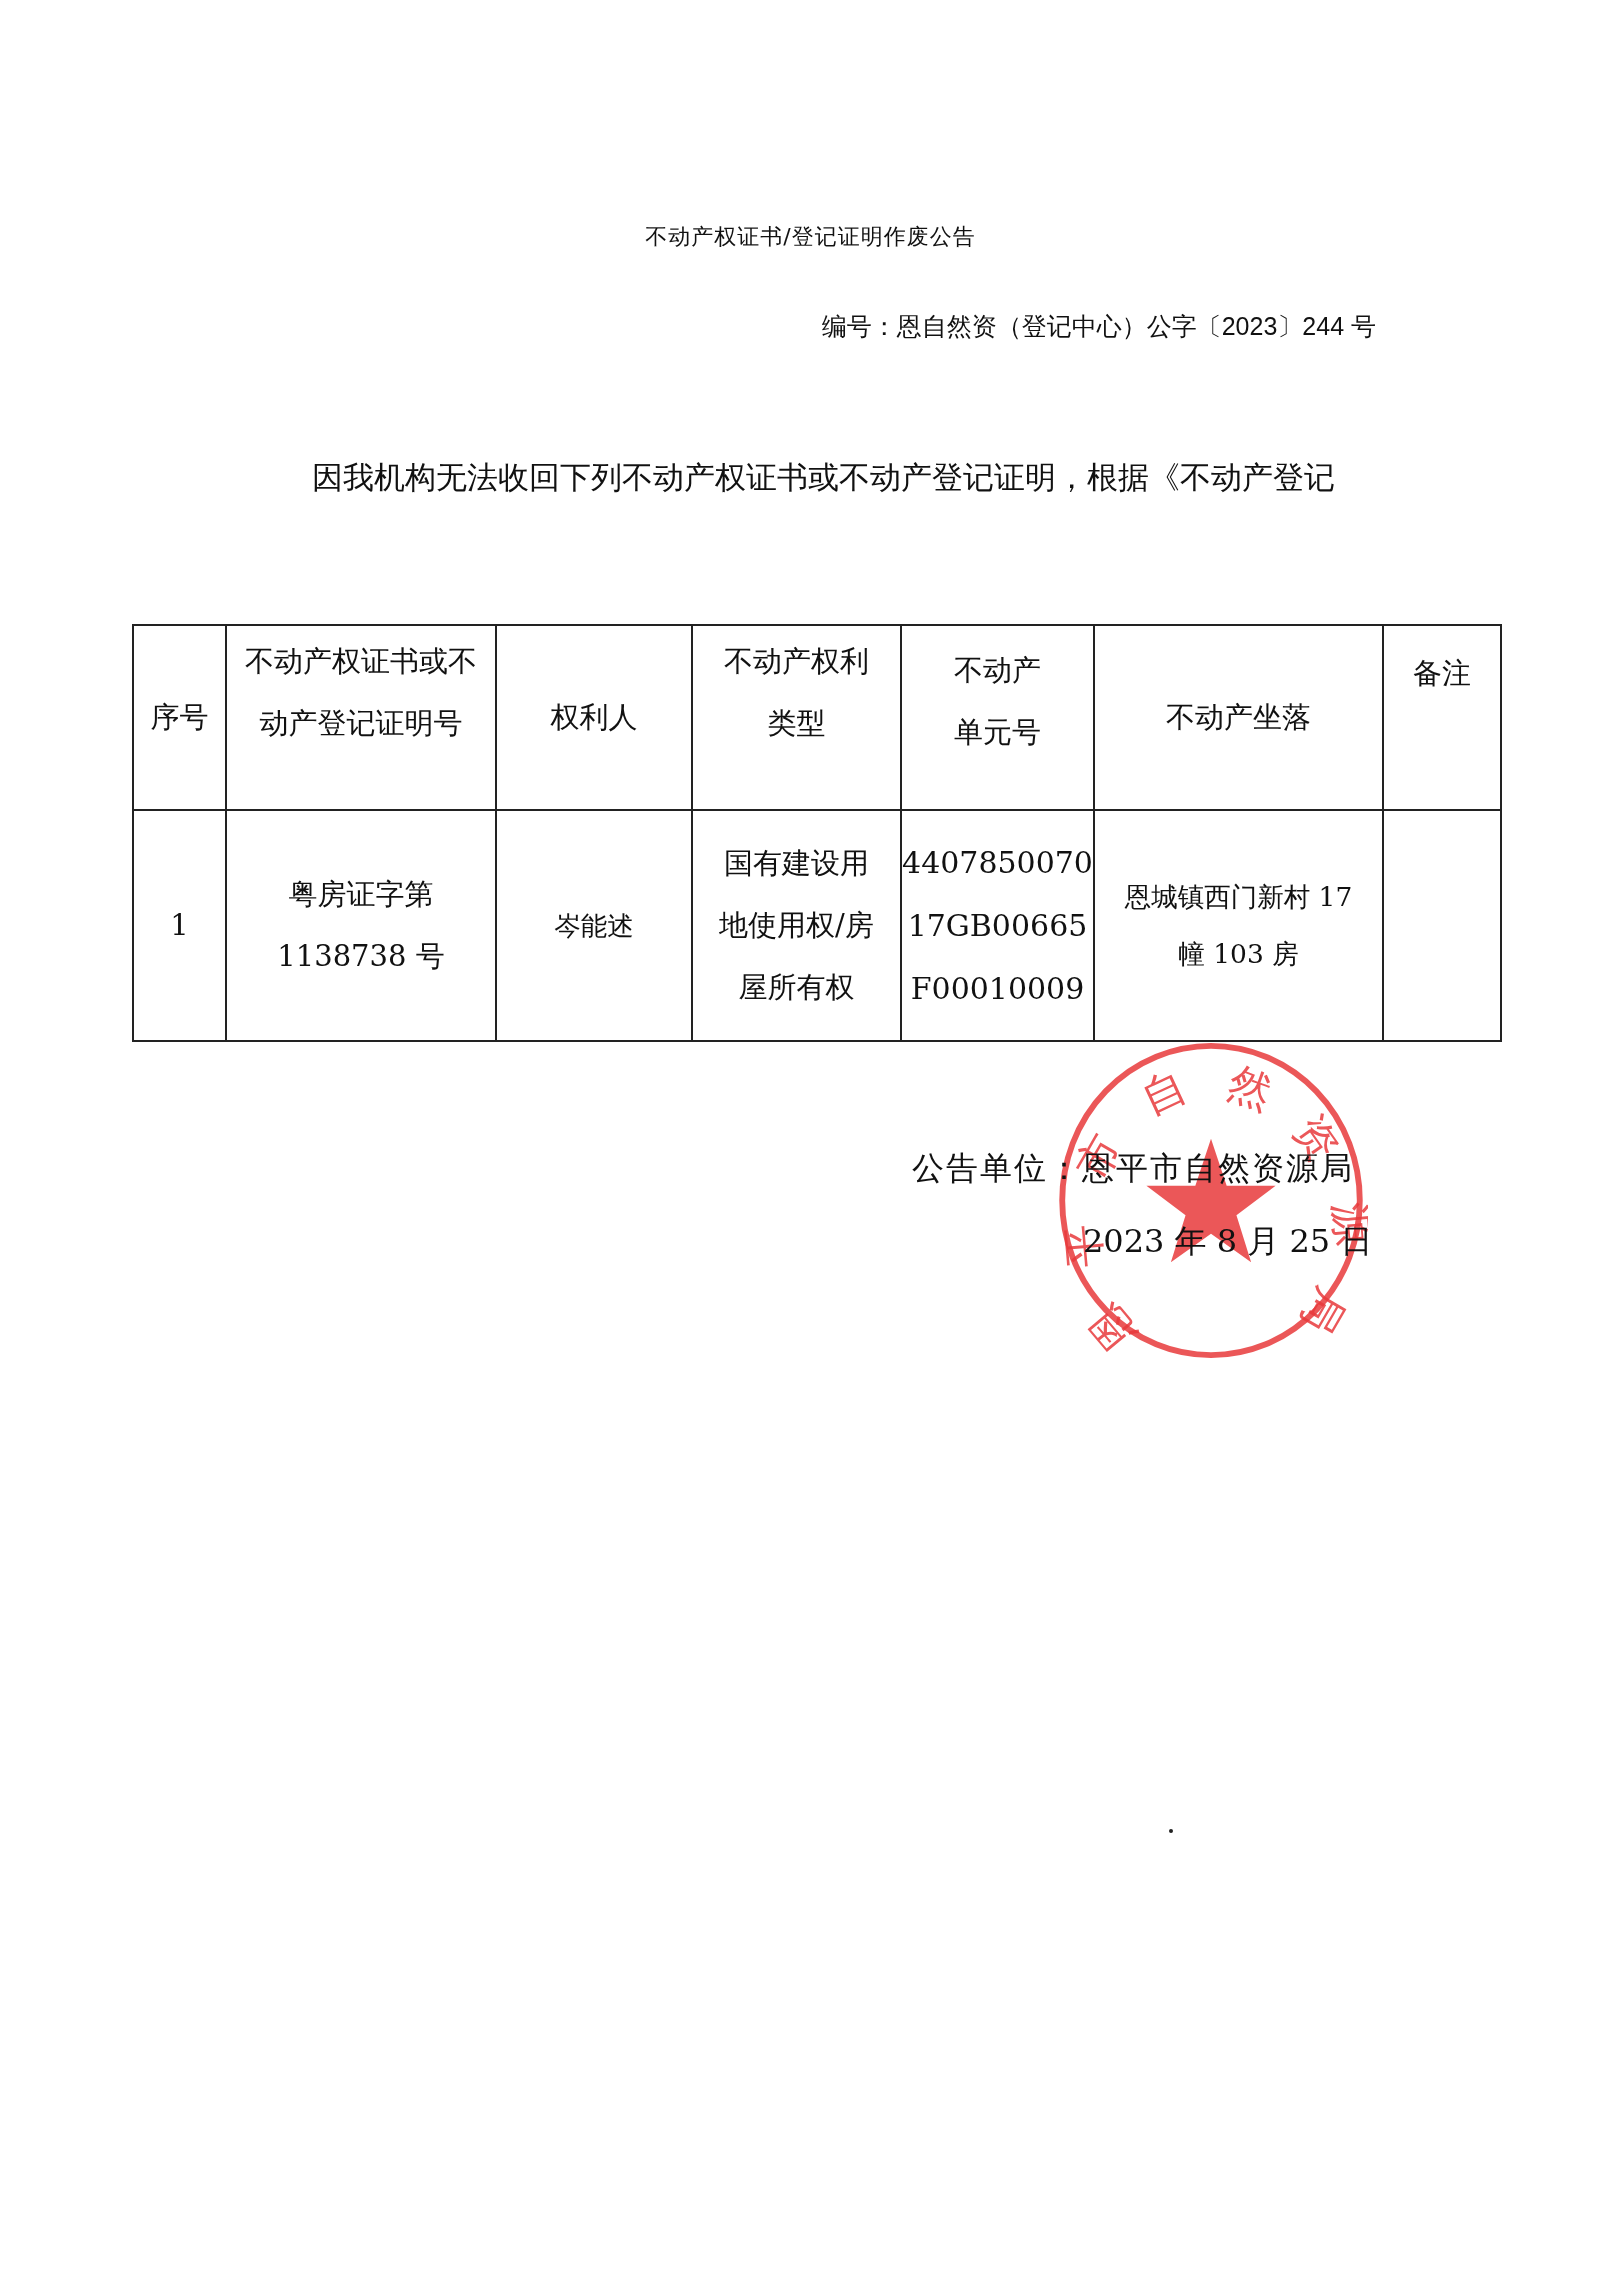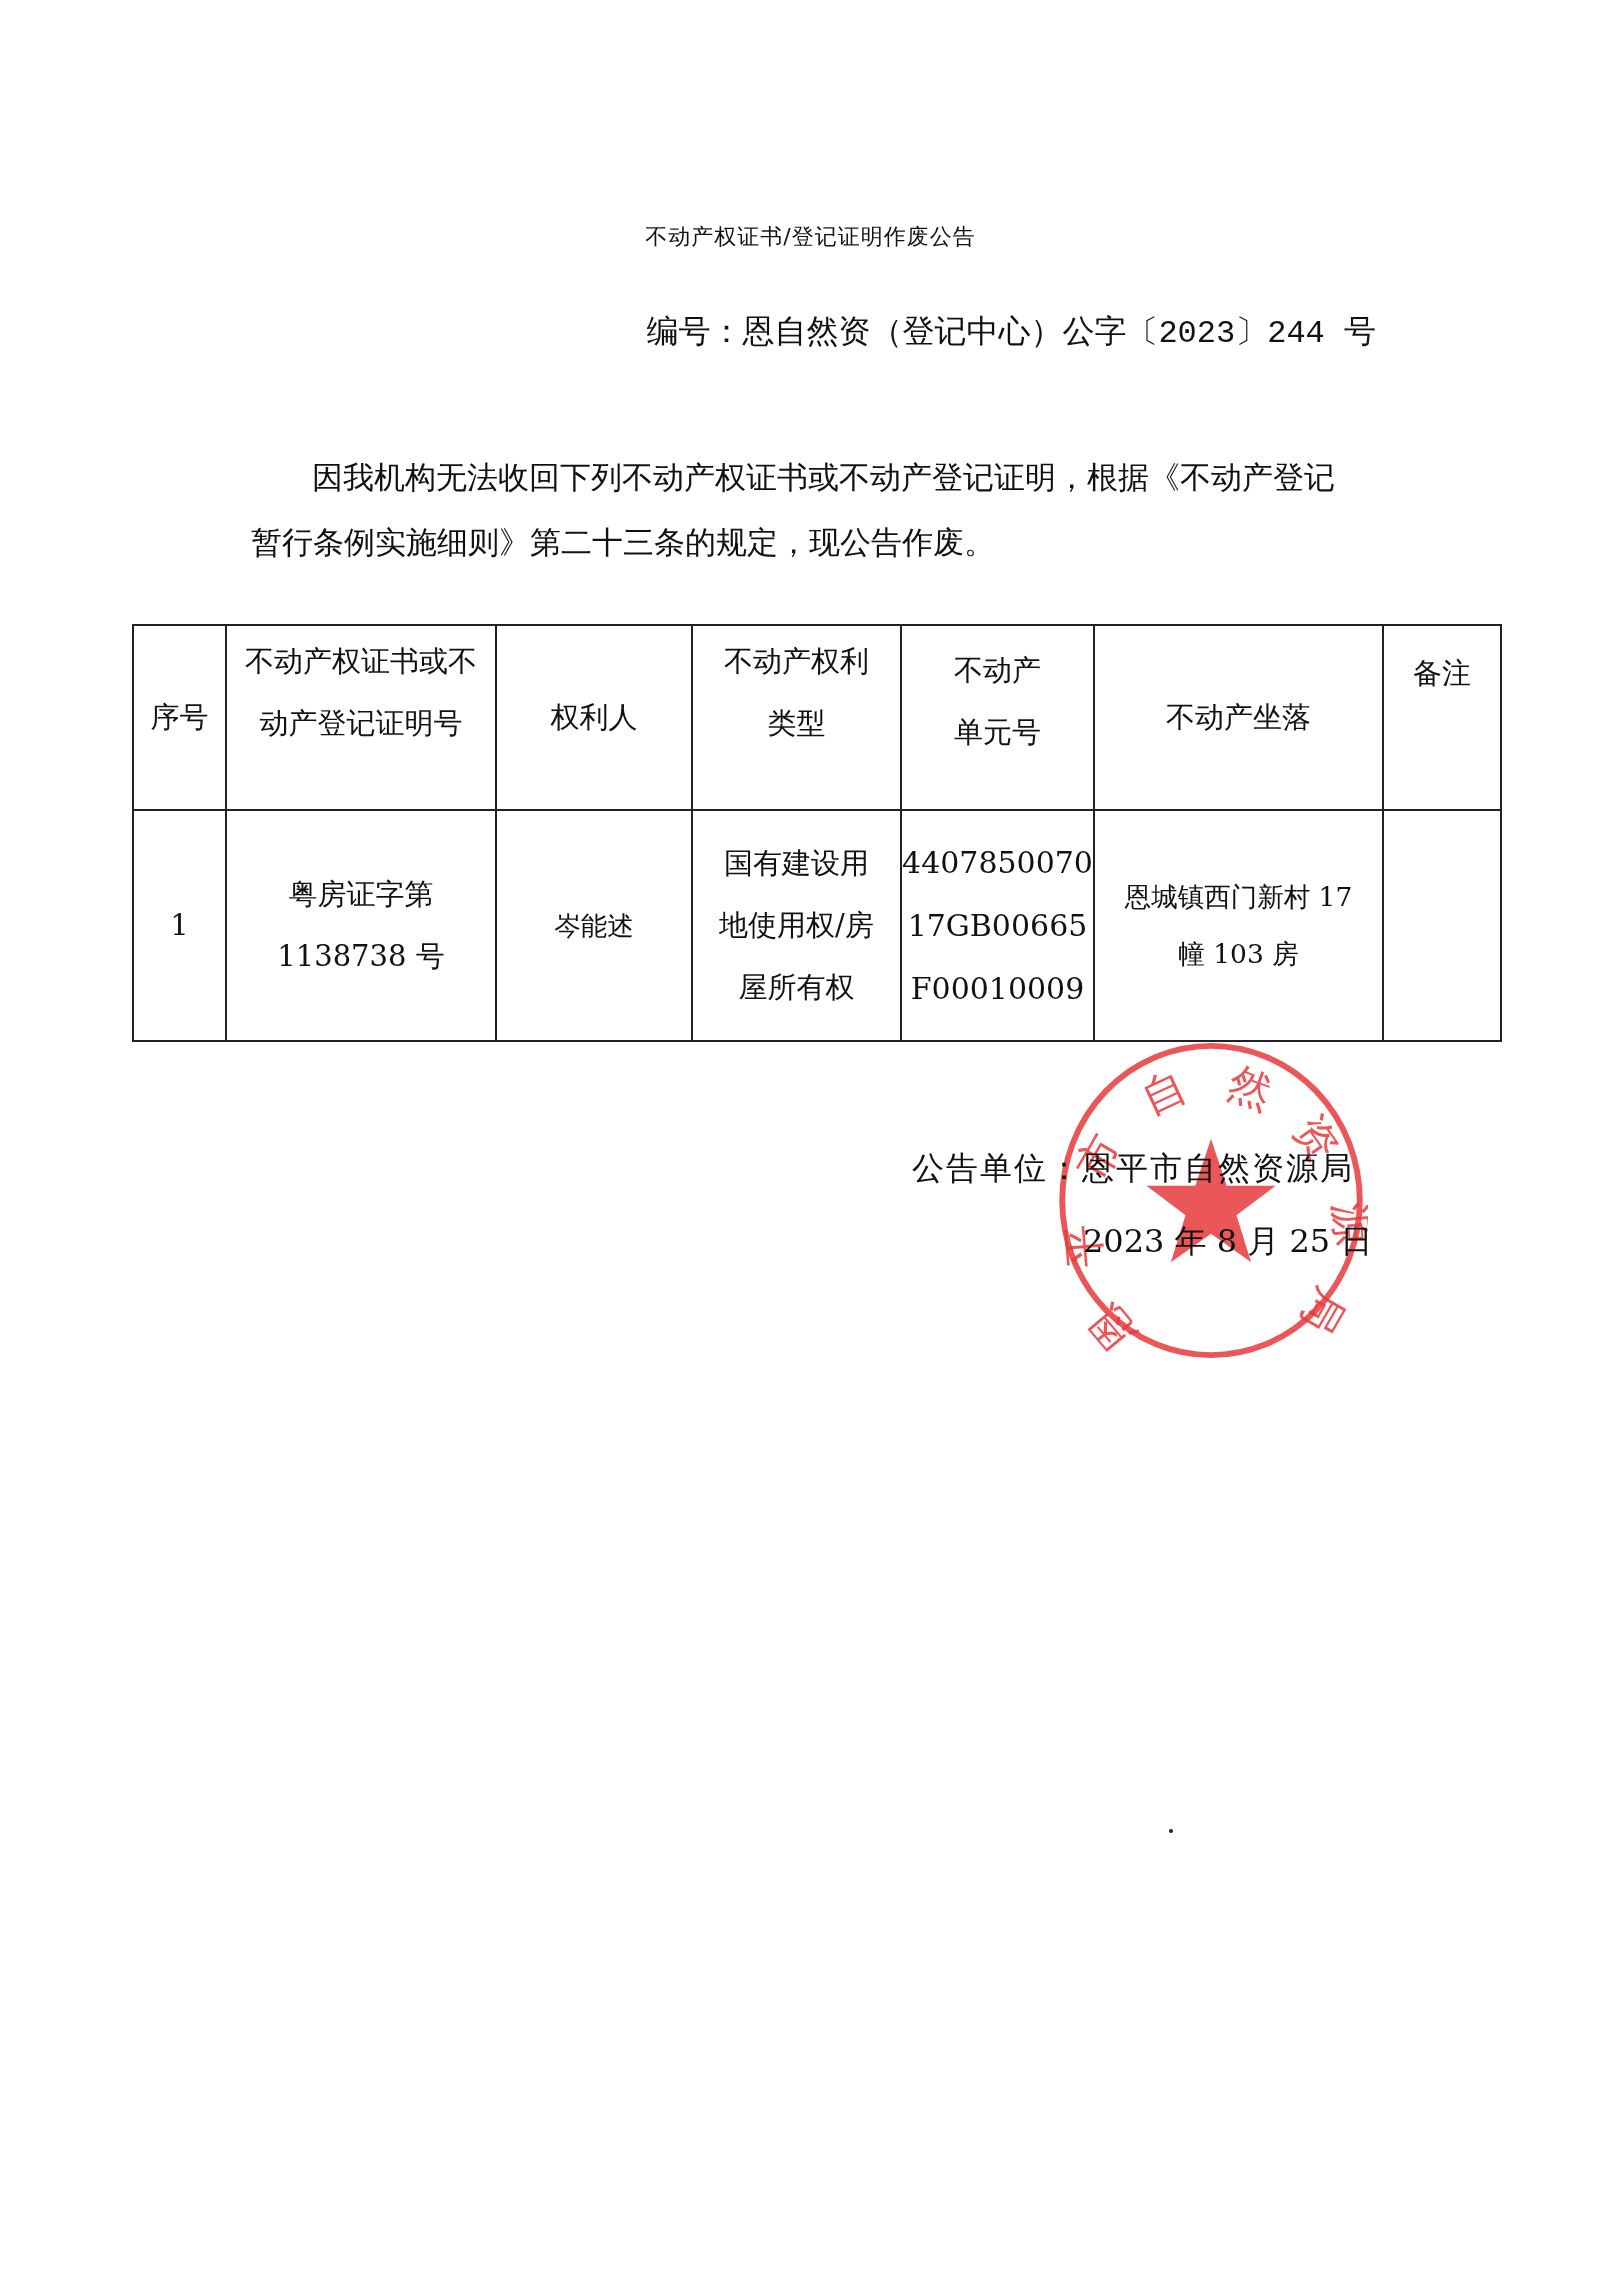--- a/index.html
+++ b/index.html
@@ -1,21 +1,21 @@
 <!DOCTYPE html>
 <html><head>
 <meta charset="utf-8">
 <style>
   html, body { margin: 0; padding: 0; background: #ffffff; }
   body { width: 1621px; height: 2294px; position: relative; overflow: hidden;
          font-family: "DejaVu Serif", "Liberation Serif", serif; color: #111; }
   .title { position: absolute; top: 222px; left: 0; width: 1621px; text-align: center;
            font-family: "DejaVu Sans", "Liberation Sans", sans-serif; font-size: 22px; letter-spacing: 1px; }
   .docno { position: absolute; top: 310px; right: 245px;
-           font-family: Liberation Mono, monospace; font-size: 32px; white-space: nowrap; }
+           font-family: Liberation Sans, sans-serif; font-size: 25px; white-space: nowrap; }
   .para { position: absolute; left: 251px; top: 445px; width: 1127px; font-size: 31px; line-height: 65px; font-family: Liberation Serif, serif; }
   .para .l1 { display: block; padding-left: 61px; white-space: nowrap; }
   .para .l2 { display: block; white-space: nowrap; }
 
   table.grid { position: absolute; left: 132px; top: 624px; border-collapse: collapse; table-layout: fixed; }
   table.grid td { border: 2px solid #222; text-align: center; vertical-align: middle; font-size: 29px; line-height: 62px; padding: 0; }
   table.grid tr.head td { height: 167px; }
   table.grid tr.body td { height: 229px; }
   .cell-small { font-size: 26.5px !important; line-height: 57px !important; }
   .mono-num { font-size: 30px !important; line-height: 63px !important; }
@@ -26,21 +26,20 @@
   .dot { position: absolute; left: 1169px; top: 1829px; width: 3.9px; height: 3.9px; background: #222; border-radius: 50%; }
 </style>
 </head>
 <body>
 
 <div class="title">不动产权证书/登记证明作废公告</div>
 <div class="docno">编号：恩自然资（登记中心）公字〔2023〕244 号</div>
 
 <div class="para">
   <span class="l1">因我机构无法收回下列不动产权证书或不动产登记证明，根据《不动产登记</span>
-  <span class="l2">暂行条例实施细则》第二十三条的规定，现公告作废。</span>
 </div>
 
 <table class="grid">
   <colgroup>
     <col style="width:93px">
       <col style="width:270px">
       <col style="width:196px">
       <col style="width:209px">
     <col style="width:193px">
       <col style="width:289px">

